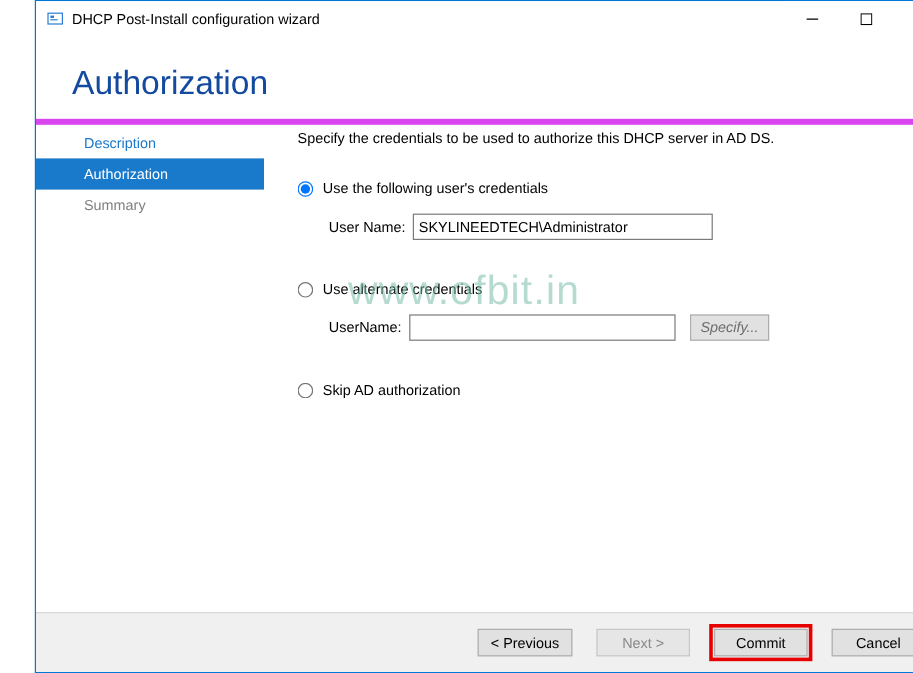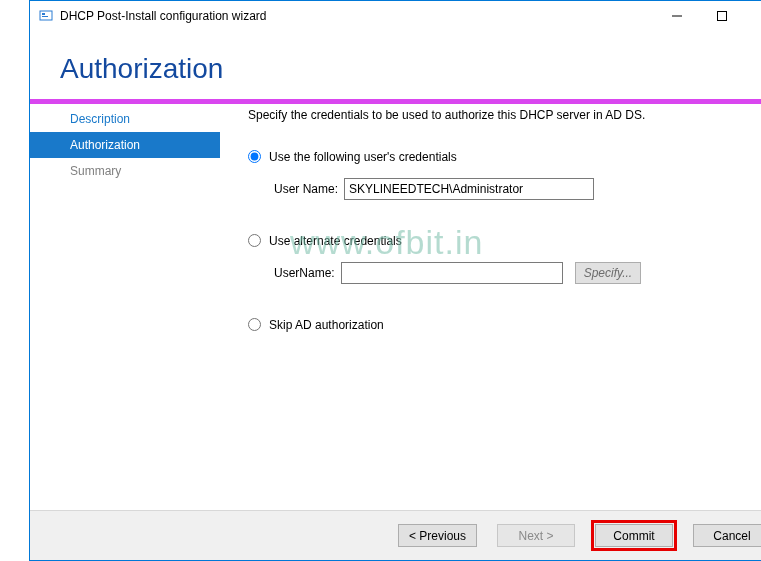--- a/index.html
+++ b/index.html
@@ -77,21 +77,21 @@
   }
   .instr {
     margin-bottom: 28px;
     font-size: 12px;
   }
   .opt {
     margin-bottom: 24px;
   }
   .opt-row {
     display: flex;
-    align-items: flex-start;
+    align-items: center;
     margin-bottom: 14px;
   }
   .opt-row input[type=radio] {
     margin: 0 8px 0 0;
     width: 13px; height: 13px;
   }
   .subfield {
     display: flex;
     align-items: center;
     margin-left: 26px;

